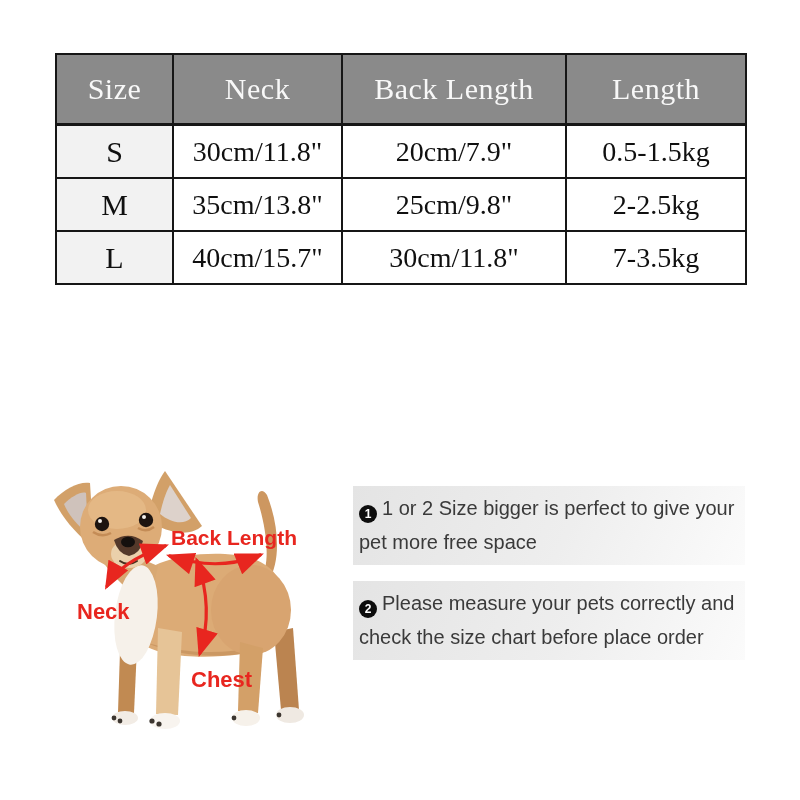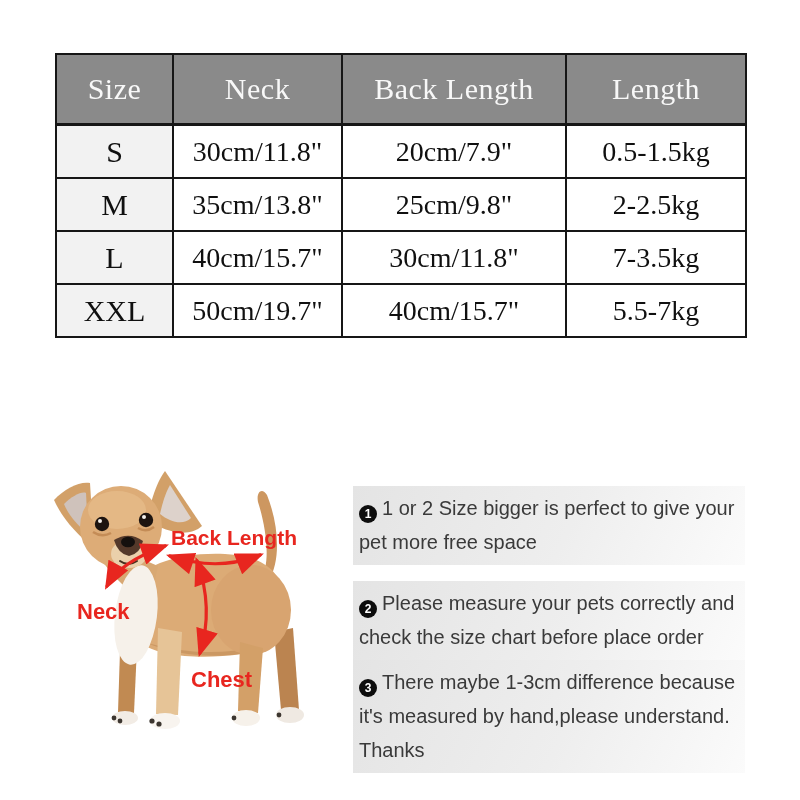--- a/index.html
+++ b/index.html
@@ -62,26 +62,20 @@
         <td class="size-cell">M</td>
         <td>35cm/13.8"</td>
         <td>25cm/9.8"</td>
         <td>2-2.5kg</td>
       </tr>
       <tr>
         <td class="size-cell">L</td>
         <td>40cm/15.7"</td>
         <td>30cm/11.8"</td>
         <td>7-3.5kg</td>
-      </tr>
-      <tr>
-        <td class="size-cell">XXL</td>
-        <td>50cm/19.7"</td>
-        <td>40cm/15.7"</td>
-        <td>5.5-7kg</td>
       </tr>
     </tbody>
   </table>
 
   <div class="dog-wrap">
     <svg viewBox="0 0 300 285" xmlns="http://www.w3.org/2000/svg">
       <defs>
         <marker id="arr" viewBox="0 0 10 8" refX="8.5" refY="4" markerWidth="9" markerHeight="7" orient="auto-start-reverse">
           <path d="M0,0 L10,4 L0,8 Z" fill="#e8261f"></path>
         </marker>
@@ -142,17 +136,14 @@
       <text x="161" y="227" font-family="Liberation Sans, sans-serif" font-size="22" font-weight="600" fill="#e8261f">Chest</text>
     </svg>
   </div>
 
   <div class="note note-1">
     <span class="badge">1</span><span>1 or 2 Size bigger is perfect to give your pet more free space</span>
   </div>
   <div class="note note-2">
     <span class="badge">2</span><span>Please measure your pets correctly and check the size chart before place order</span>
   </div>
-  <div class="note note-3">
-    <span class="badge">3</span><span>There maybe 1-3cm difference because it's measured by hand,please understand. Thanks</span>
-  </div>
 
 </div>
 
 </body></html>

